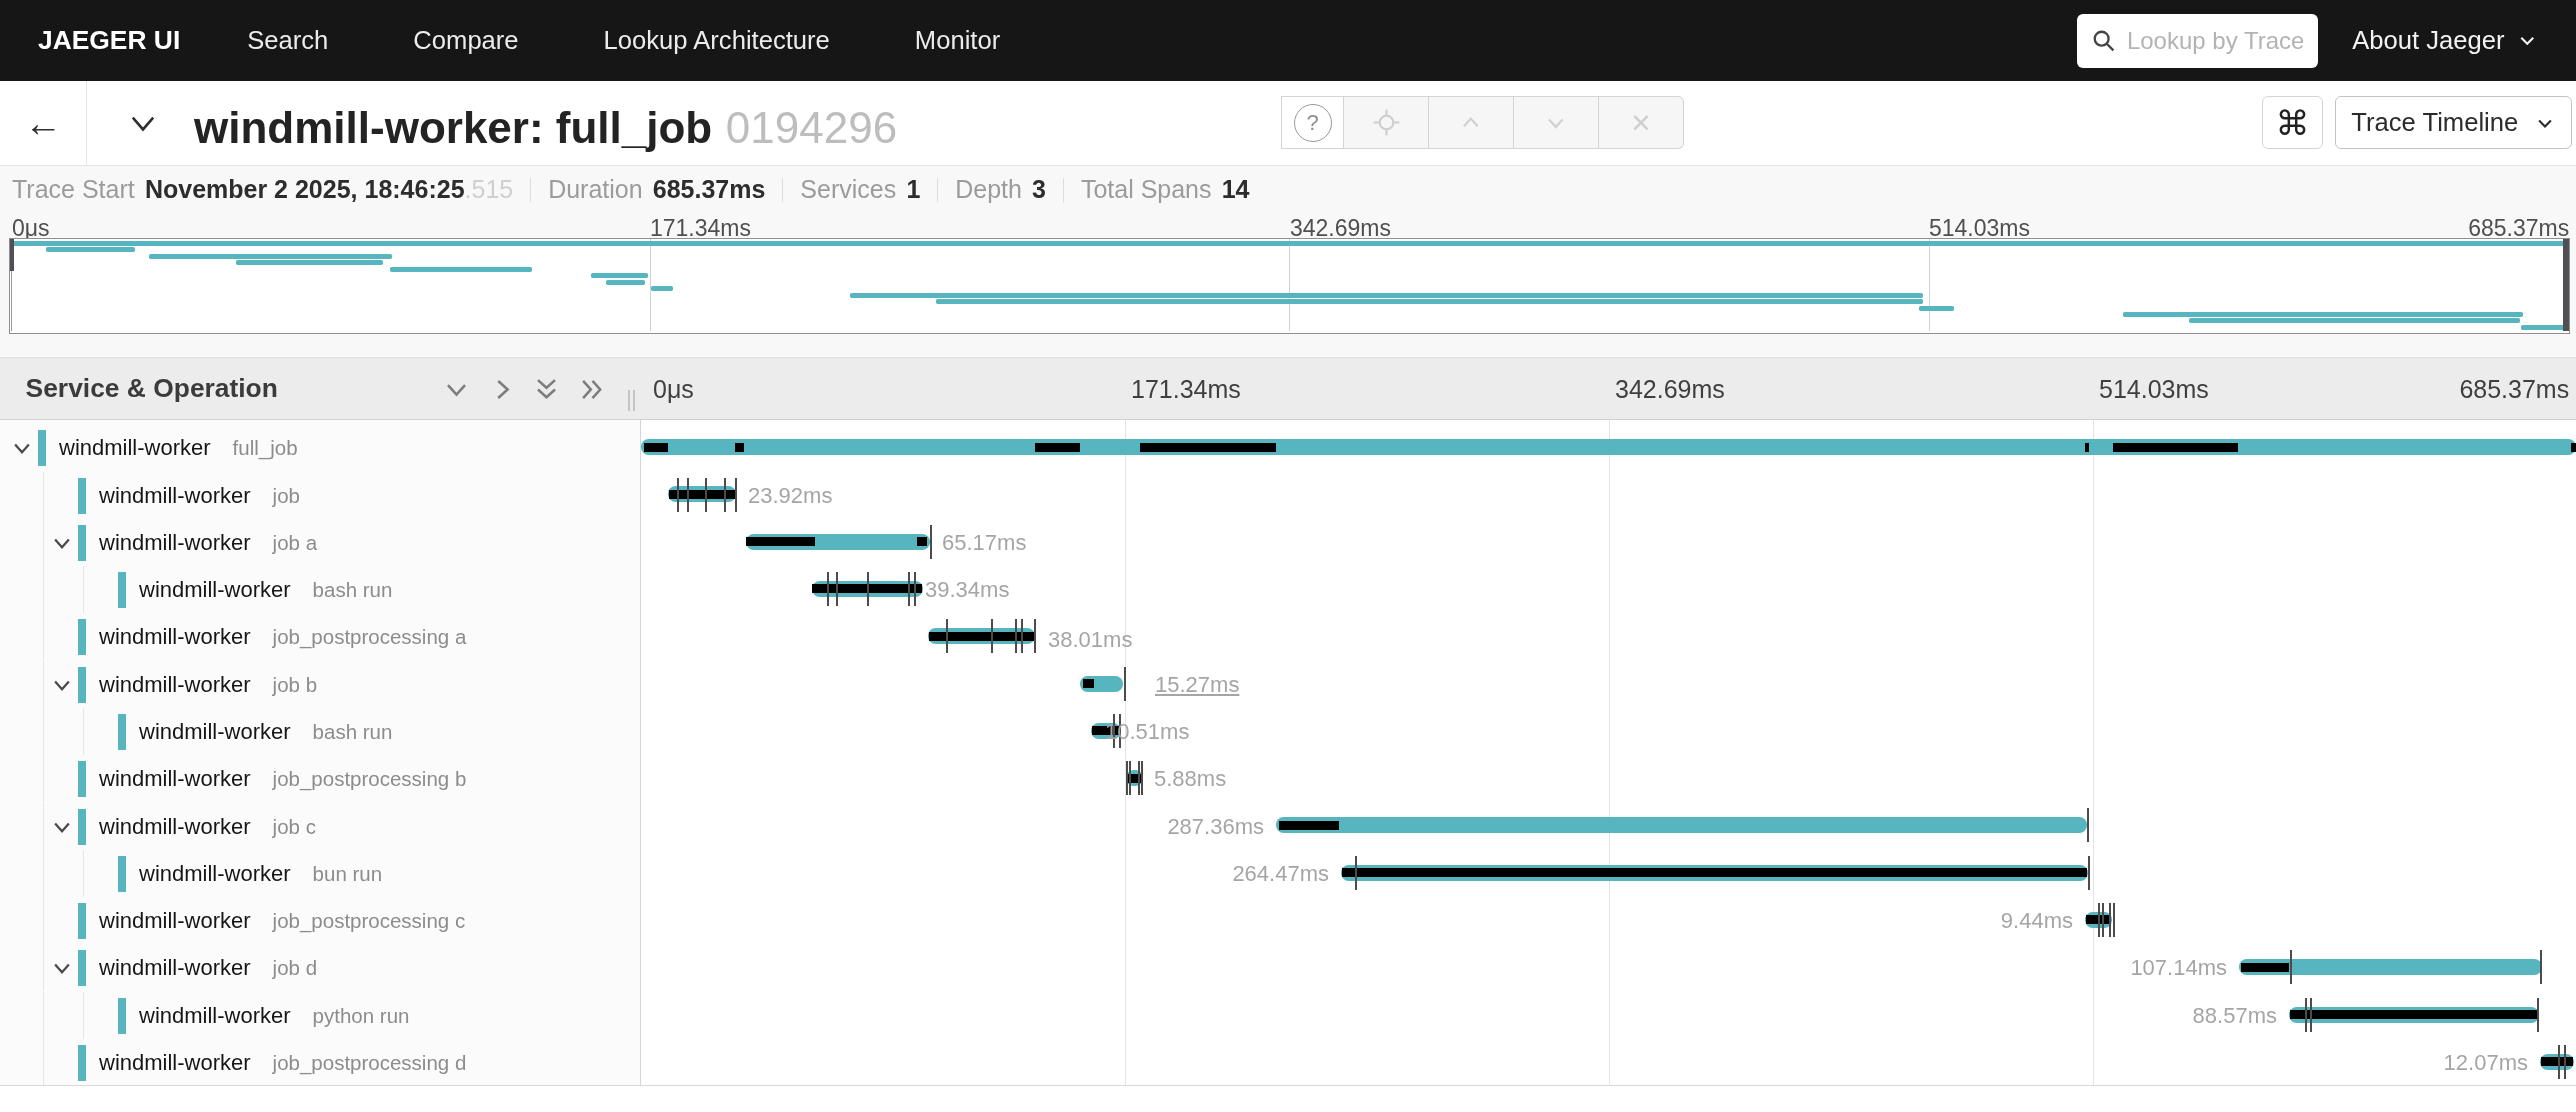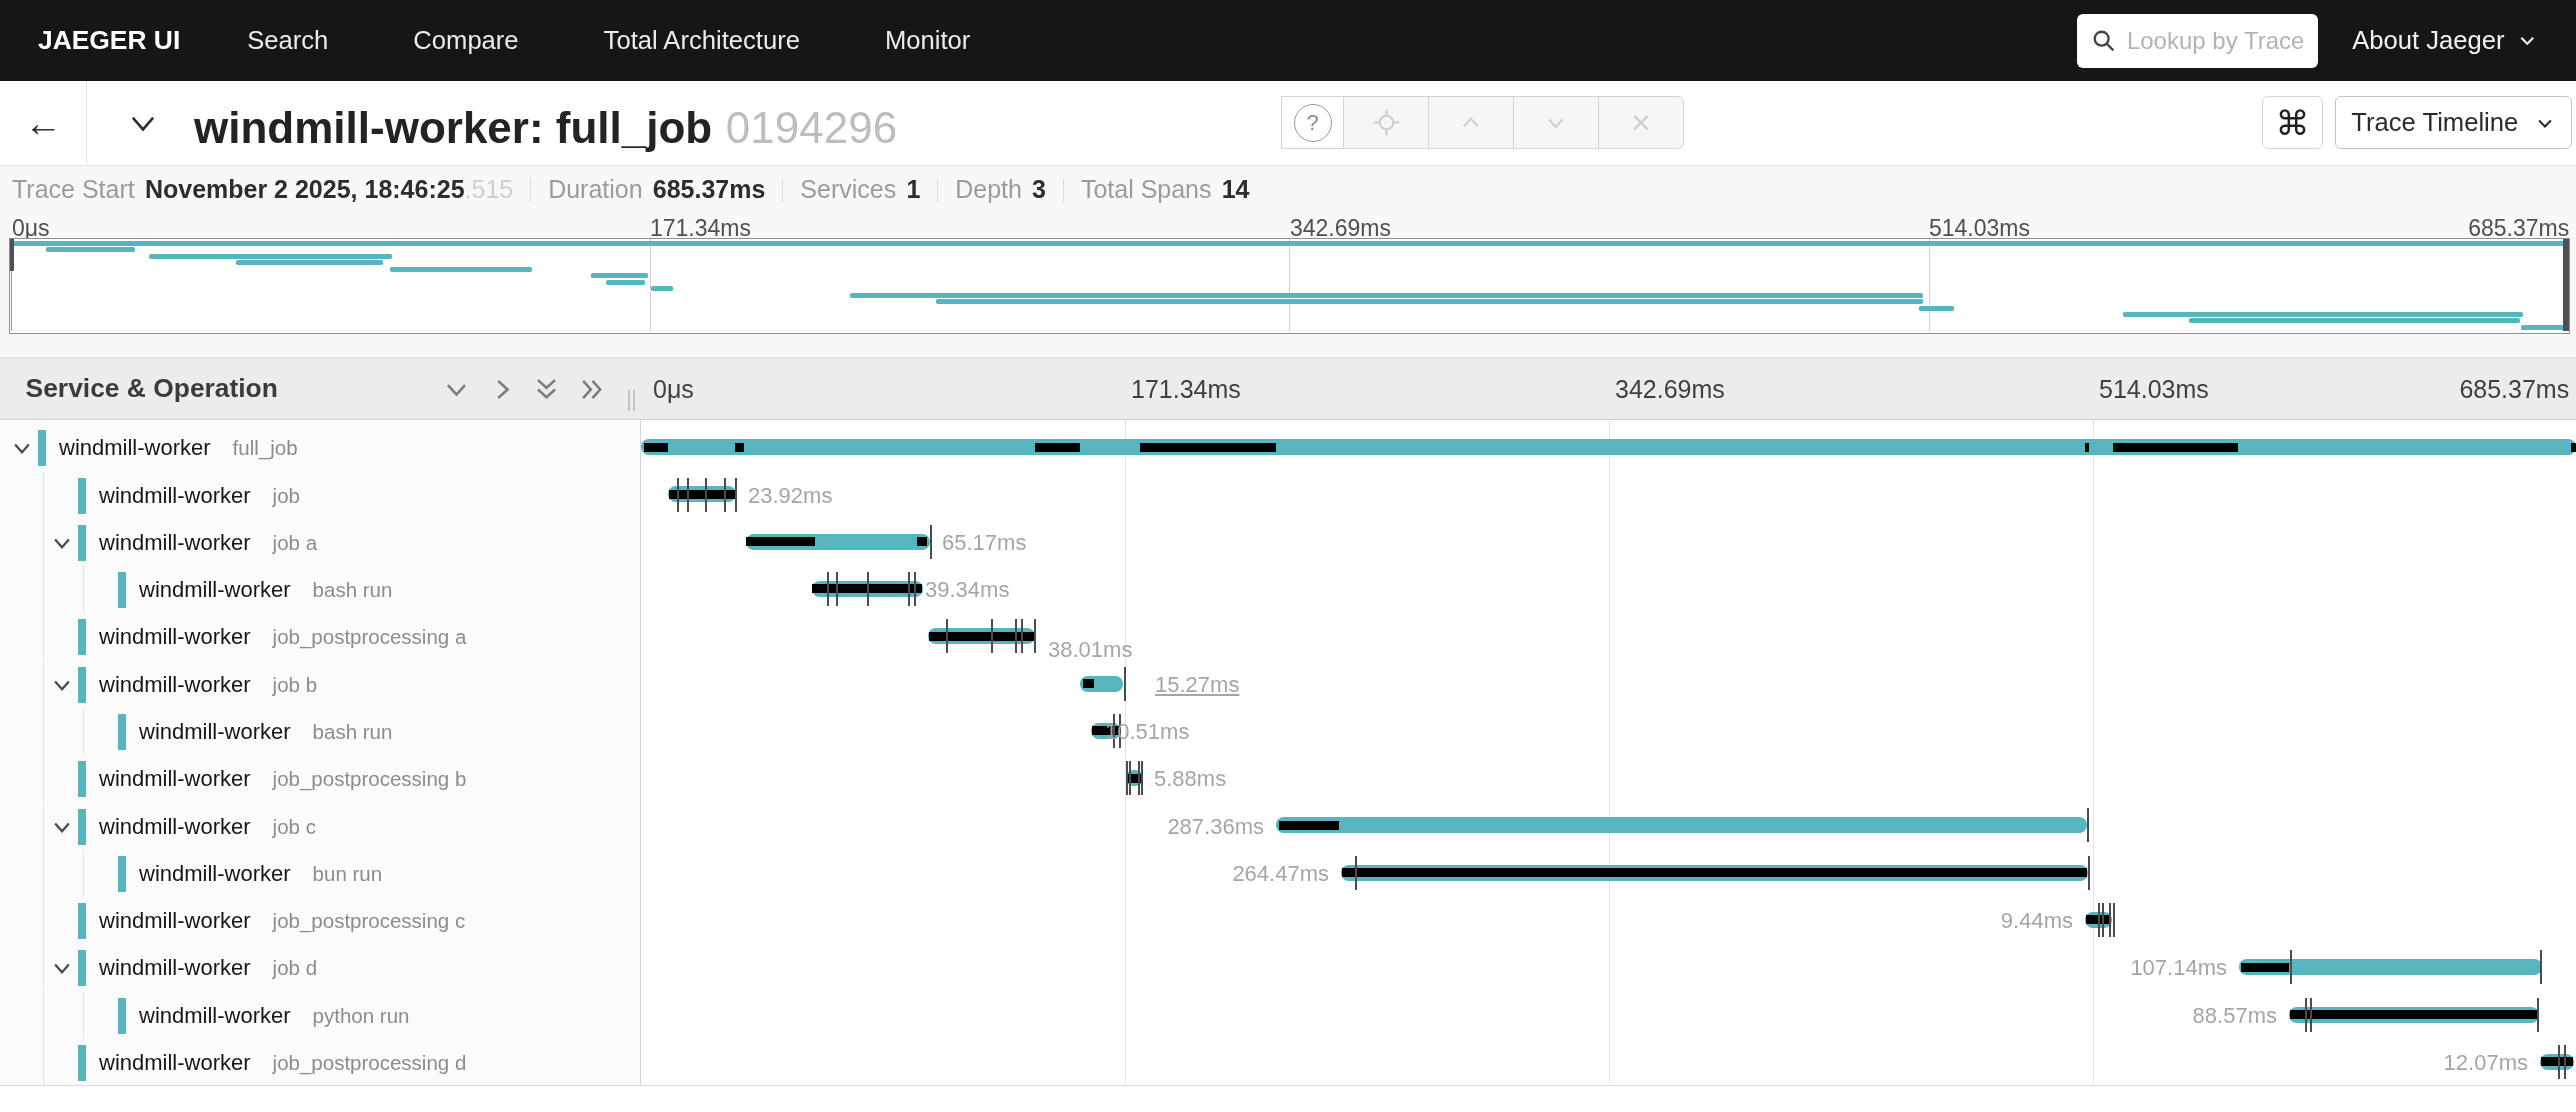--- a/index.html
+++ b/index.html
@@ -68,21 +68,21 @@
   .durlabel{position:absolute;font-size:22px;color:#a5a5a5;white-space:nowrap;}
   .bottomline{left:0;top:1085px;width:2576px;height:0.9px;background:#d9d9d9;}
 </style>
 </head>
 <body>
 
 <div class="abs navbar">
   <div class="brand">JAEGER UI</div>
   <div class="navitem">Search</div>
   <div class="navitem">Compare</div>
-  <div class="navitem">Total Architecture</div>
+  <div class="navitem">Lookup Architecture</div>
   <div class="navitem">Monitor</div>
   <div class="nav-right">
     <div class="lookup">
       <svg width="25.6" height="25.6" viewBox="0 0 24 24" style="margin-right:8.5px;flex:none;">
         <circle cx="10" cy="10" r="6.5" fill="none" stroke="#444" stroke-width="2.2"></circle>
         <line x1="15" y1="15" x2="21" y2="21" stroke="#444" stroke-width="2.2"></line>
       </svg>
       <input placeholder="Lookup by Trace ID..." style="">
     </div>
     <div class="about">
@@ -366,21 +366,21 @@
     <div class="tick" style="left: 267px; top: 152px;"></div>
     <div class="tick" style="left: 273px; top: 152px;"></div>
     <div class="durlabel" style="top: 157px; left: 284px;">39.34ms</div>
     <div class="bar" style="left: 287px; top: 208px; width: 107px; background: rgb(86, 181, 190);"></div>
     <div class="seg" style="left: 288px; top: 212px; width: 106px; background: rgb(0, 0, 0);"></div>
     <div class="tick" style="left: 305px; top: 199px;"></div>
     <div class="tick" style="left: 350px; top: 199px;"></div>
     <div class="tick" style="left: 374px; top: 199px;"></div>
     <div class="tick" style="left: 380px; top: 199px;"></div>
     <div class="tick" style="left: 393px; top: 199px;"></div>
-    <div class="durlabel" style="top: 217px; left: 407px;">38.01ms</div>
+    <div class="durlabel" style="top: 207px; left: 407px;">38.01ms</div>
     <div class="bar" style="left: 439px; top: 256px; width: 43px; background: rgb(86, 181, 190);"></div>
     <div class="seg" style="left: 442px; top: 259px; width: 10.7px; background: rgb(0, 0, 0);"></div>
     <div class="tick" style="left: 483px; top: 247px;"></div>
     <div class="durlabel" style="top: 252px; left: 514px; text-decoration: underline;">15.27ms</div>
     <div class="bar" style="left: 450px; top: 303px; width: 30px; background: rgb(86, 181, 190);"></div>
     <div class="seg" style="left: 451px; top: 306px; width: 28.5px; background: rgb(0, 0, 0);"></div>
     <div class="tick" style="left: 472px; top: 294px;"></div>
     <div class="tick" style="left: 478px; top: 294px;"></div>
     <div class="durlabel" style="top: 299px; left: 464px;">10.51ms</div>
     <div class="bar" style="left: 485px; top: 350px; width: 16.6px; background: rgb(86, 181, 190);"></div>

